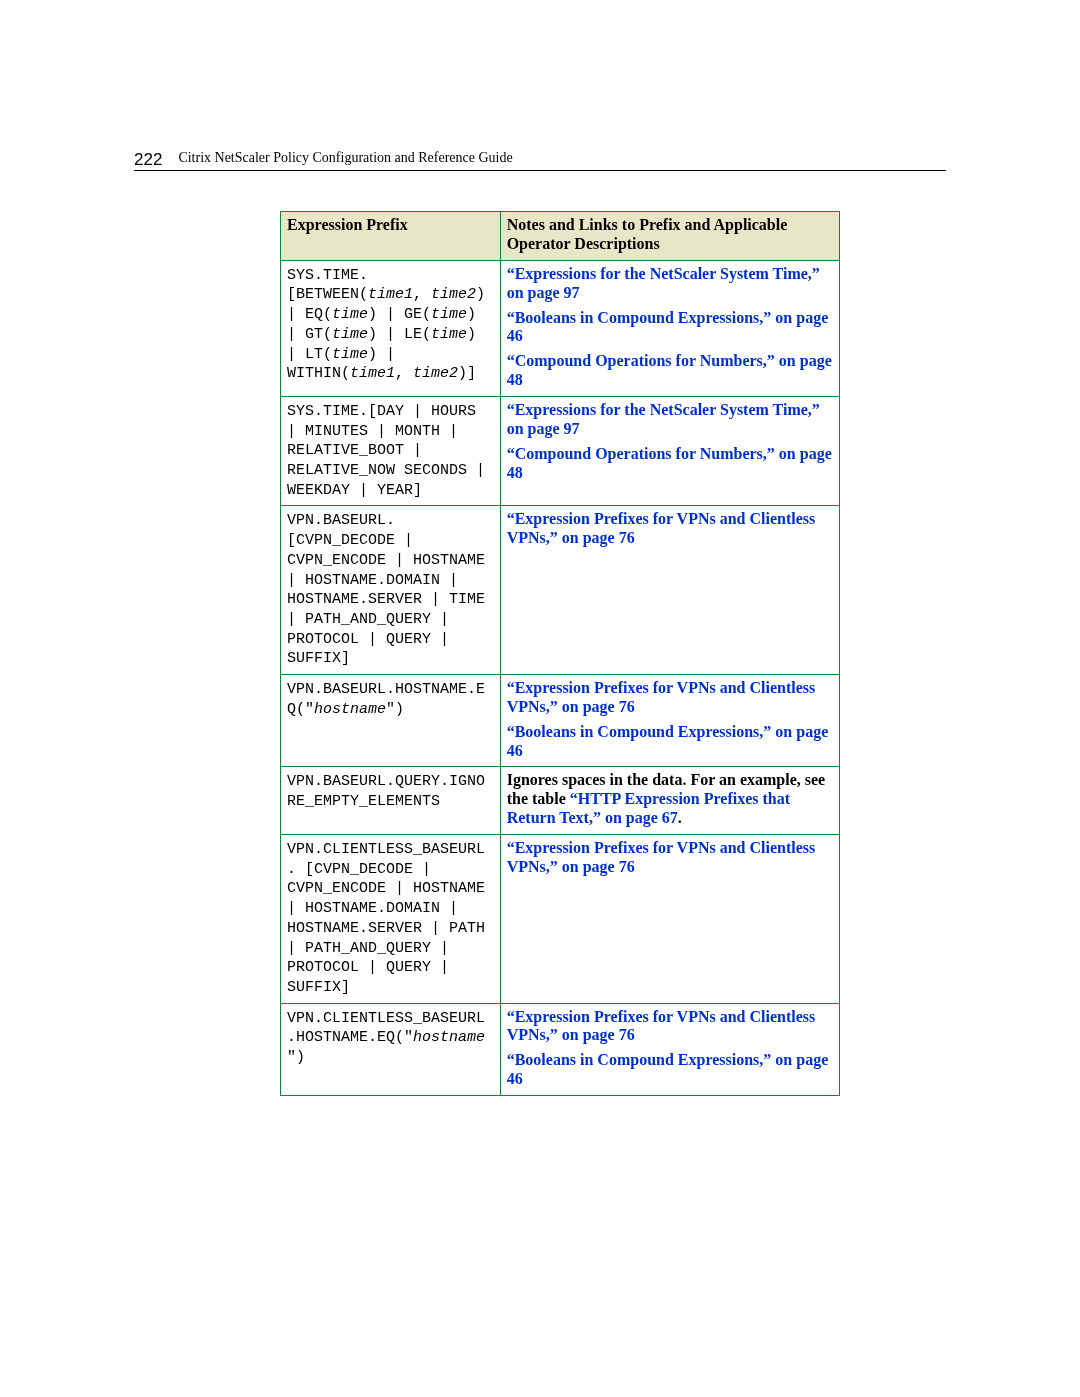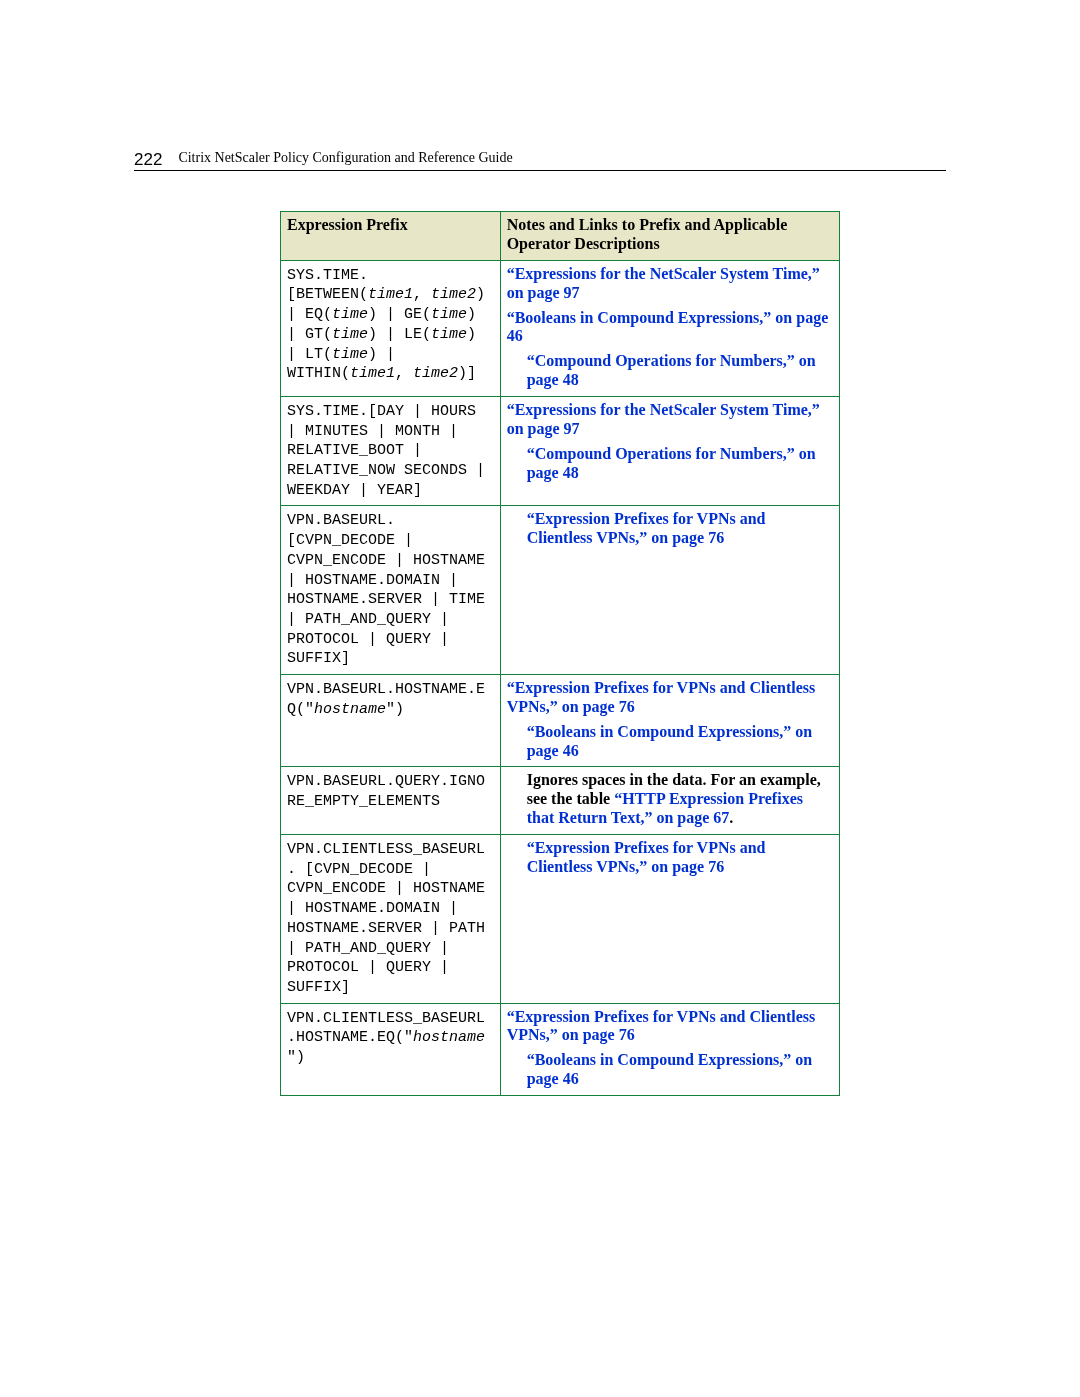--- a/index.html
+++ b/index.html
@@ -61,21 +61,20 @@
   .italic { font-style: italic; }
   .link {
     color: #0030d0;
   }
   .notes p {
     margin: 0 0 6px 0;
     font-weight: bold;
   }
   .notes p:last-child {
     margin-bottom: 0;
-    margin-left: 20px;
   }
 </style>
 </head>
 <body>
 
 <div class="page">
 
   <div class="header">
     <span class="page-number">222</span>
     <span class="header-title">Citrix NetScaler Policy Configuration and Reference Guide</span>

